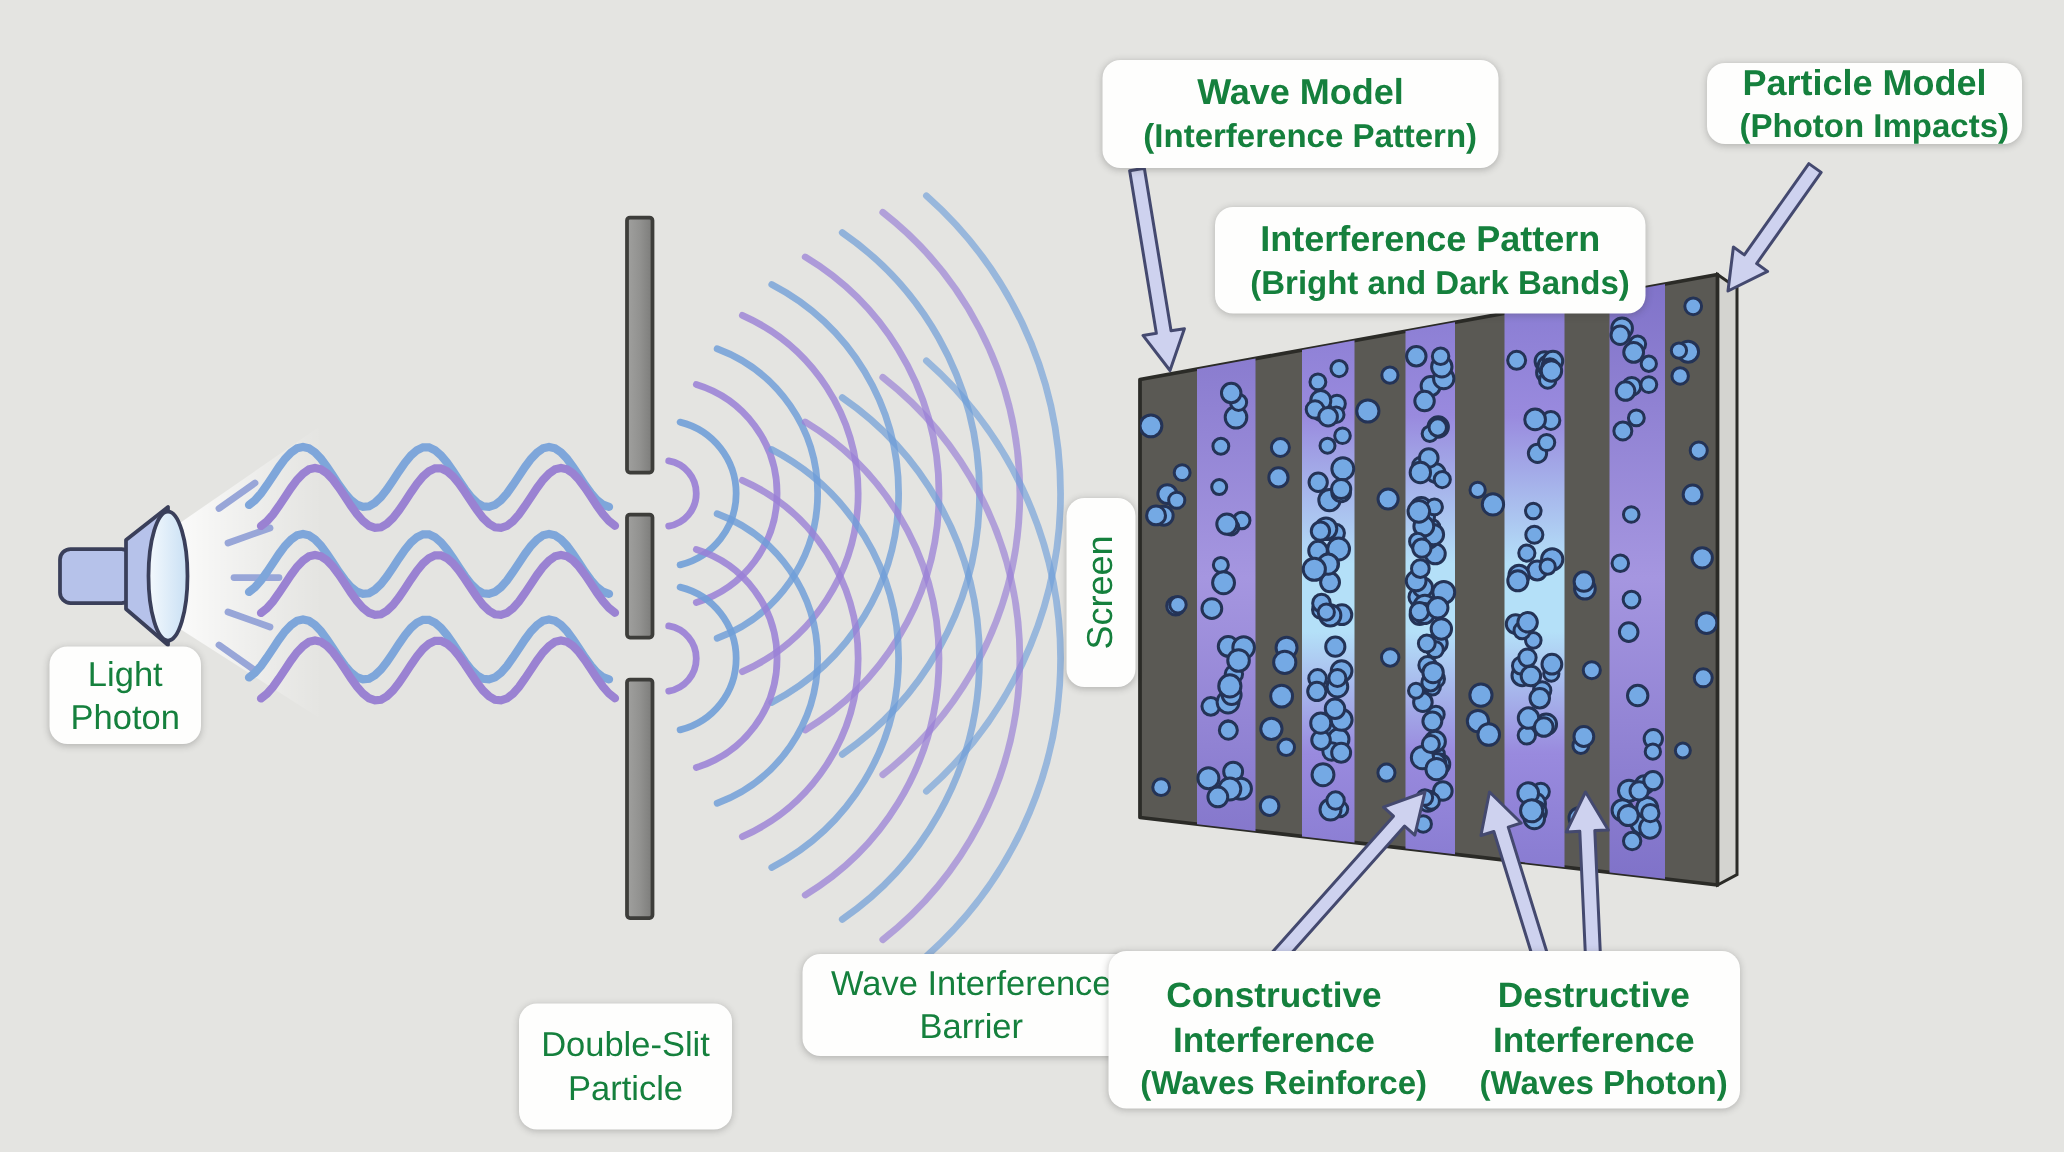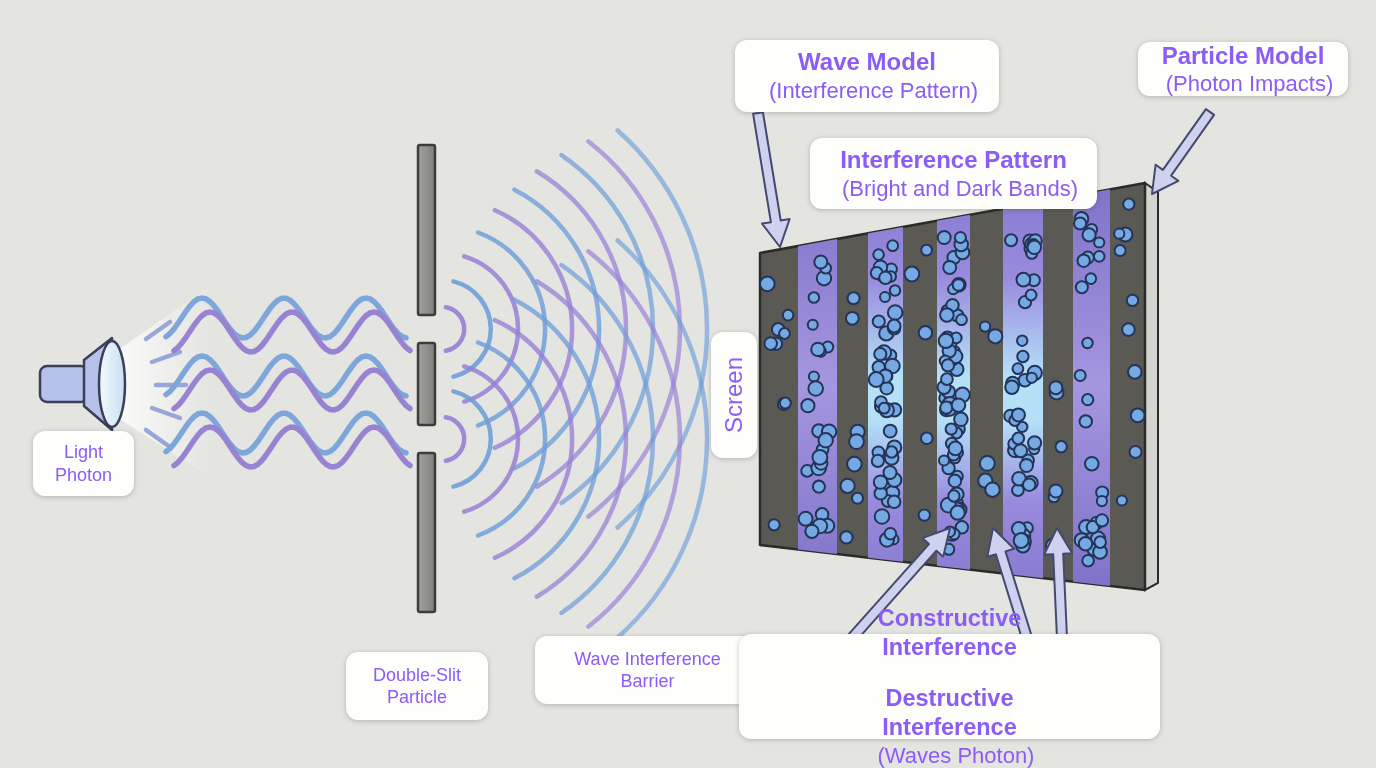--- a/index.html
+++ b/index.html
@@ -7,35 +7,35 @@
     position:relative; width:1376px; height:768px;
     background:#e4e4e1; overflow:hidden;
     font-family:"Liberation Sans", sans-serif;
   }
   #scene-svg { position:absolute; left:0; top:0; }
   .callout {
     position:absolute; box-sizing:border-box;
     background:#fefefd; border-radius:12px;
     box-shadow:0 1px 5px rgba(50,50,50,.28);
     display:flex; flex-direction:column; align-items:center; justify-content:center;
-    text-align:center; color:#8b5cf6; line-height:1.24; z-index:5; padding:4px 6px;
+    text-align:center; color:#15803d; line-height:1.24; z-index:5; padding:4px 6px;
   }
   .t  { font-weight:700; font-size:24px; }
-  .s  { font-weight:400; font-size:22px;margin-left:13px; }
-  .plain { font-weight:400; font-size:18px; }
+  .s  { font-weight:700; font-size:22px;margin-left:13px; }
+  .plain { font-weight:400; font-size:23px; }
   #lbl-light     { left:33px;  top:431px; width:101px; height:65px; }
-  #lbl-slit      { left:346px; top:652px; width:142px; height:68px; }
+  #lbl-slit      { left:346px; top:669px; width:142px; height:84px; }
   #lbl-region    { left:495px; top:636px; width:225px; height:68px;margin-left:40px; }
   #lbl-screen    { left:711px; top:332px; width:46px;  height:126px; }
   #lbl-screen span { writing-mode:vertical-rl; transform:rotate(180deg); font-size:24px; font-weight:400; }
   #lbl-wavemodel { left:735px; top:40px;  width:264px; height:72px; }
   #lbl-particle  { left:1138px;top:42px;  width:210px; height:54px; }
   #lbl-interf    { left:810px; top:138px; width:287px; height:71px; }
   #lbl-bottom    { left:739px; top:634px; width:421px; height:105px;
-                   flex-direction:column; gap:22px; align-items:center; }
+                   flex-direction:row; gap:22px; align-items:flex-end; }
   .col { display:flex; flex-direction:column; align-items:center; }
   #lbl-bottom .t { font-size:23.5px; }
   #lbl-bottom .s { font-size:22px; }
 </style>
 </head>
 <body>
 
 <div class="stage">
 
   <svg id="scene-svg" width="1376" height="768" viewBox="0 0 1376 768">
@@ -421,20 +421,21 @@
 
   <div class="callout" id="lbl-interf">
     <span class="t">Interference Pattern</span>
     <span class="s">(Bright and Dark Bands)</span>
   </div>
 
   <div class="callout" id="lbl-bottom">
     <div class="col">
       <span class="t">Constructive</span>
       <span class="t">Interference</span>
+      <span class="s">(Waves Reinforce)</span>
     </div>
     <div class="col">
       <span class="t">Destructive</span>
       <span class="t">Interference</span>
       <span class="s">(Waves Photon)</span>
     </div>
   </div>
 
 </div>
 

